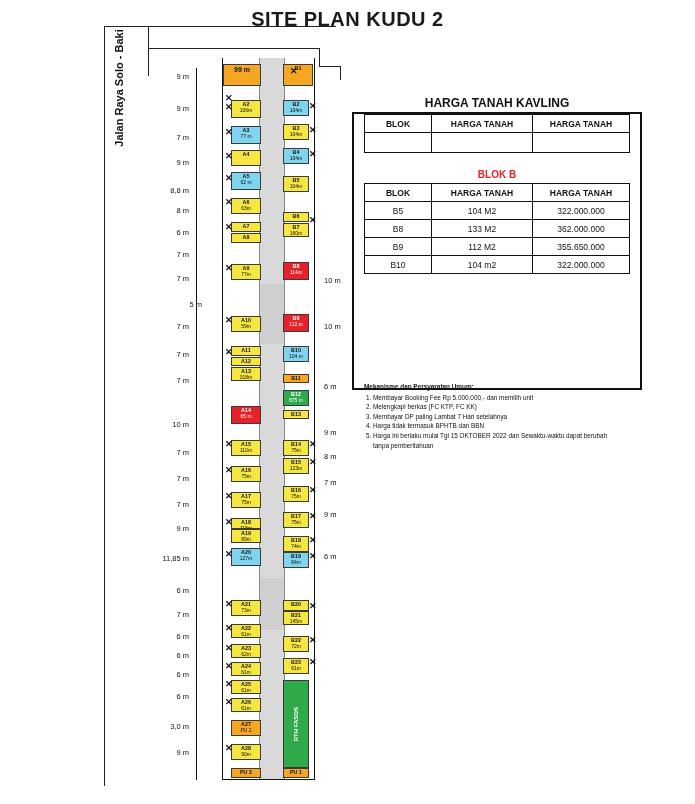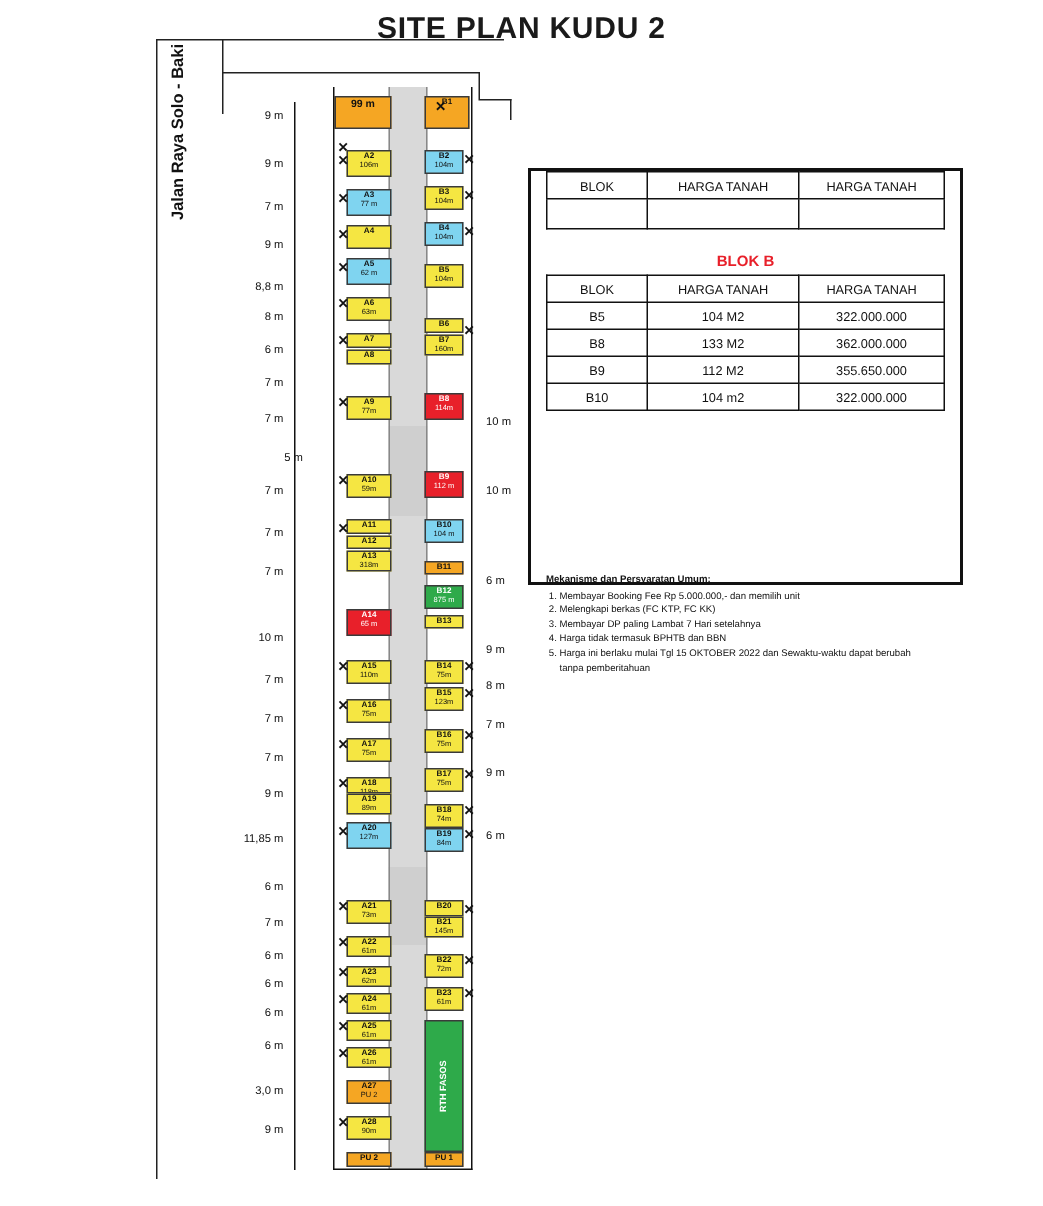--- a/index.html
+++ b/index.html
@@ -101,21 +101,21 @@
     border-collapse:collapse;width:266px;margin:0 auto;
     font-size:8.5px;color:#111;
   }
   table.pt th, table.pt td{
     border:1px solid #111;
     padding:3px 2px;
     text-align:center;
     font-weight:normal;
     height:11px;
   }
-  table.pt th{font-weight:normal;}
+  table.pt th{font-weight:bold;}
   table.pt td.blank{height:13px;}
 
   
   .notes{
     position:absolute;left:364px;top:382px;width:260px;
     font-size:6.4px;color:#111;line-height:1.5;
   }
   .notes .nt{font-weight:bold;margin-bottom:1px;}
   .notes ol{margin:0;padding-left:9px;}
   .notes li{margin:0;padding:0;}
@@ -470,20 +470,21 @@
 
     <div class="kav" style="left:78px;top:710px;width:26px;height:10px;background:#f5a623;">
       <b>PU 1</b>
     </div>
 
     <div class="vline" style="left:17px;top:0;height:722px;"></div>
     <div class="vline" style="left:109px;top:0;height:722px;"></div>
     <div class="hline" style="left:17px;top:721px;width:93px;"></div>
   </div>
 
+  <div class="price-title">HARGA TANAH KAVLING</div>
 
   <div class="price-box">
 
     <table class="pt">
       <thead>
         <tr>
           <th style="width:62px;">BLOK</th>
           <th style="width:96px;">HARGA TANAH</th>
           <th>HARGA TANAH</th>
         </tr>

